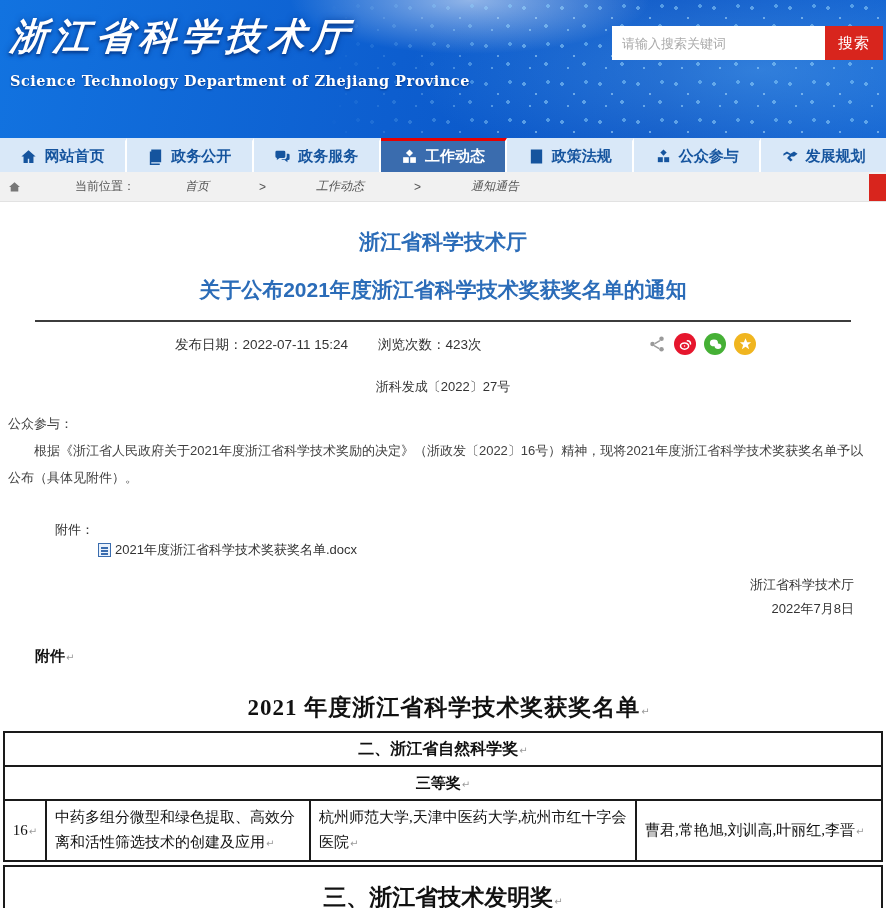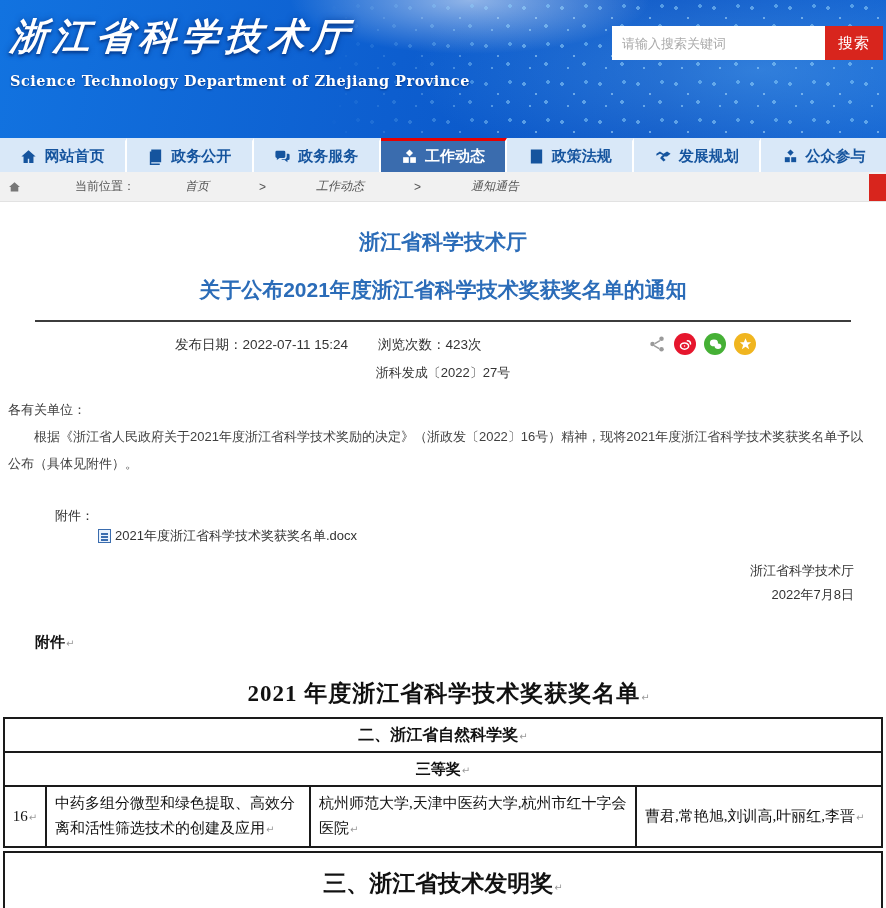--- a/index.html
+++ b/index.html
@@ -79,21 +79,21 @@
   .art-title { text-align:center; color:#2b6cb8; font-size:21px; font-weight:bold; }
   .art-title.t1 { padding-top:26px; }
   .art-title.t2 { padding-top:20px; }
   .title-rule { width:816px; margin:16px auto 0; border:none; border-top:2px solid #3c3c3c; }
   .meta-row { position:relative; height:34px; margin-top:6px; font-size:13.5px; color:#333;padding-left:48px; }
   .meta-pub { position:absolute; left:175px; top:8px; }
   .meta-views { position:absolute; left:378px; top:8px; }
   .share-group { position:absolute; left:648px; top:5px; display:flex; align-items:center; gap:8px; }
   .share-ico { width:22px; height:22px; border-radius:50%; display:flex; align-items:center; justify-content:center; cursor:pointer; }
   .share-plain { width:18px; height:18px; display:flex; cursor:pointer; }
-  .doc-number { text-align:center; font-size:13px; color:#333; margin-top:2px; }
+  .doc-number { text-align:center; font-size:13px; color:#333; margin-top:16px; }
   .body-text { padding:14px 10px 0 8px; font-size:13px; color:#404040; line-height:27px; }
   .body-para { text-indent:2em; }
   .attach-row { display:flex; align-items:center; gap:4px; padding:10px 0 0 55px; font-size:13px; color:#333; }
   .attach-link { color:#333; text-decoration:none; cursor:pointer; display:flex; align-items:center; gap:4px;margin-top:40px; }
   .wicon { width:13px; height:14px; border:1px solid #3a6cae; background:#eaf2fc; position:relative; display:inline-block; }
   .wicon::before { content:""; position:absolute; left:2px; top:3px; width:7px; height:1.5px; background:#3a6cae; box-shadow:0 3px 0 #3a6cae, 0 6px 0 #3a6cae; }
   .sign-block { text-align:right; padding-right:32px; font-size:13px; color:#333; margin-top:14px; line-height:24px; }
 
   
   .appendix-label { margin:26px 0 0 35px; font-size:15px; font-weight:bold; color:#111; }
@@ -173,35 +173,35 @@
       <span class="nicon">
         <svg viewBox="0 0 24 24" fill="currentColor">
             <path d="M4 2h16v20H4zM7 6h10v2H7zm0 4h10v2H7zm0 4h10v2H7z"></path>
           </svg>
       </span>
       <span>政策法规</span>
     </a>
     <a class="nav-item">
       <span class="nicon">
         <svg viewBox="0 0 24 24" fill="currentColor">
-            <path d="M2 8l5-3 5 3 5-3 5 3-5 4h-4l-3 3-2-2 3-3-4-2-5 3z"></path>
-            <path d="M7 14l3 3 2 2 3-2-5-5z"></path>
-          </svg>
-      </span>
-      <span>发展规划</span>
-    </a>
-    <a class="nav-item">
-      <span class="nicon">
-        <svg viewBox="0 0 24 24" fill="currentColor">
             <path d="M12 2l4.5 4.5L12 11 7.5 6.5 12 2z"></path>
             <rect x="4" y="13" width="7" height="7"></rect>
             <rect x="13" y="13" width="7" height="7"></rect>
           </svg>
       </span>
       <span>公众参与</span>
+    </a>
+    <a class="nav-item">
+      <span class="nicon">
+        <svg viewBox="0 0 24 24" fill="currentColor">
+            <path d="M2 8l5-3 5 3 5-3 5 3-5 4h-4l-3 3-2-2 3-3-4-2-5 3z"></path>
+            <path d="M7 14l3 3 2 2 3-2-5-5z"></path>
+          </svg>
+      </span>
+      <span>发展规划</span>
     </a>
   </nav>
 
   <div class="breadcrumb">
     <span class="bicon">
       <svg viewBox="0 0 24 24" fill="#777">
           <path d="M12 4L2 13h3v8h14v-8h3L12 4z"></path>
         </svg>
     </span>
     <span>当前位置：</span>
@@ -247,21 +247,21 @@
           <svg viewBox="0 0 24 24" width="15" height="15" fill="#fff">
               <path d="M12 2l2.6 6.5H21l-5.2 4.2 2 6.8L12 15.4l-5.8 4.1 2-6.8L3 8.5h6.4L12 2z"></path>
             </svg>
         </span>
       </span>
     </div>
 
     <div class="doc-number">浙科发成〔2022〕27号</div>
 
     <div class="body-text">
-      <div>各有关单位：</div>
+      <div>公众参与：</div>
       <div class="body-para">根据《浙江省人民政府关于2021年度浙江省科学技术奖励的决定》（浙政发〔2022〕16号）精神，现将2021年度浙江省科学技术奖获奖名单予以公布（具体见附件）。</div>
     </div>
 
     <div class="attach-row">
       <span>附件：</span>
       <a class="attach-link">
         <span class="wicon"></span>
         <span>2021年度浙江省科学技术奖获奖名单.docx</span>
       </a>
     </div>

